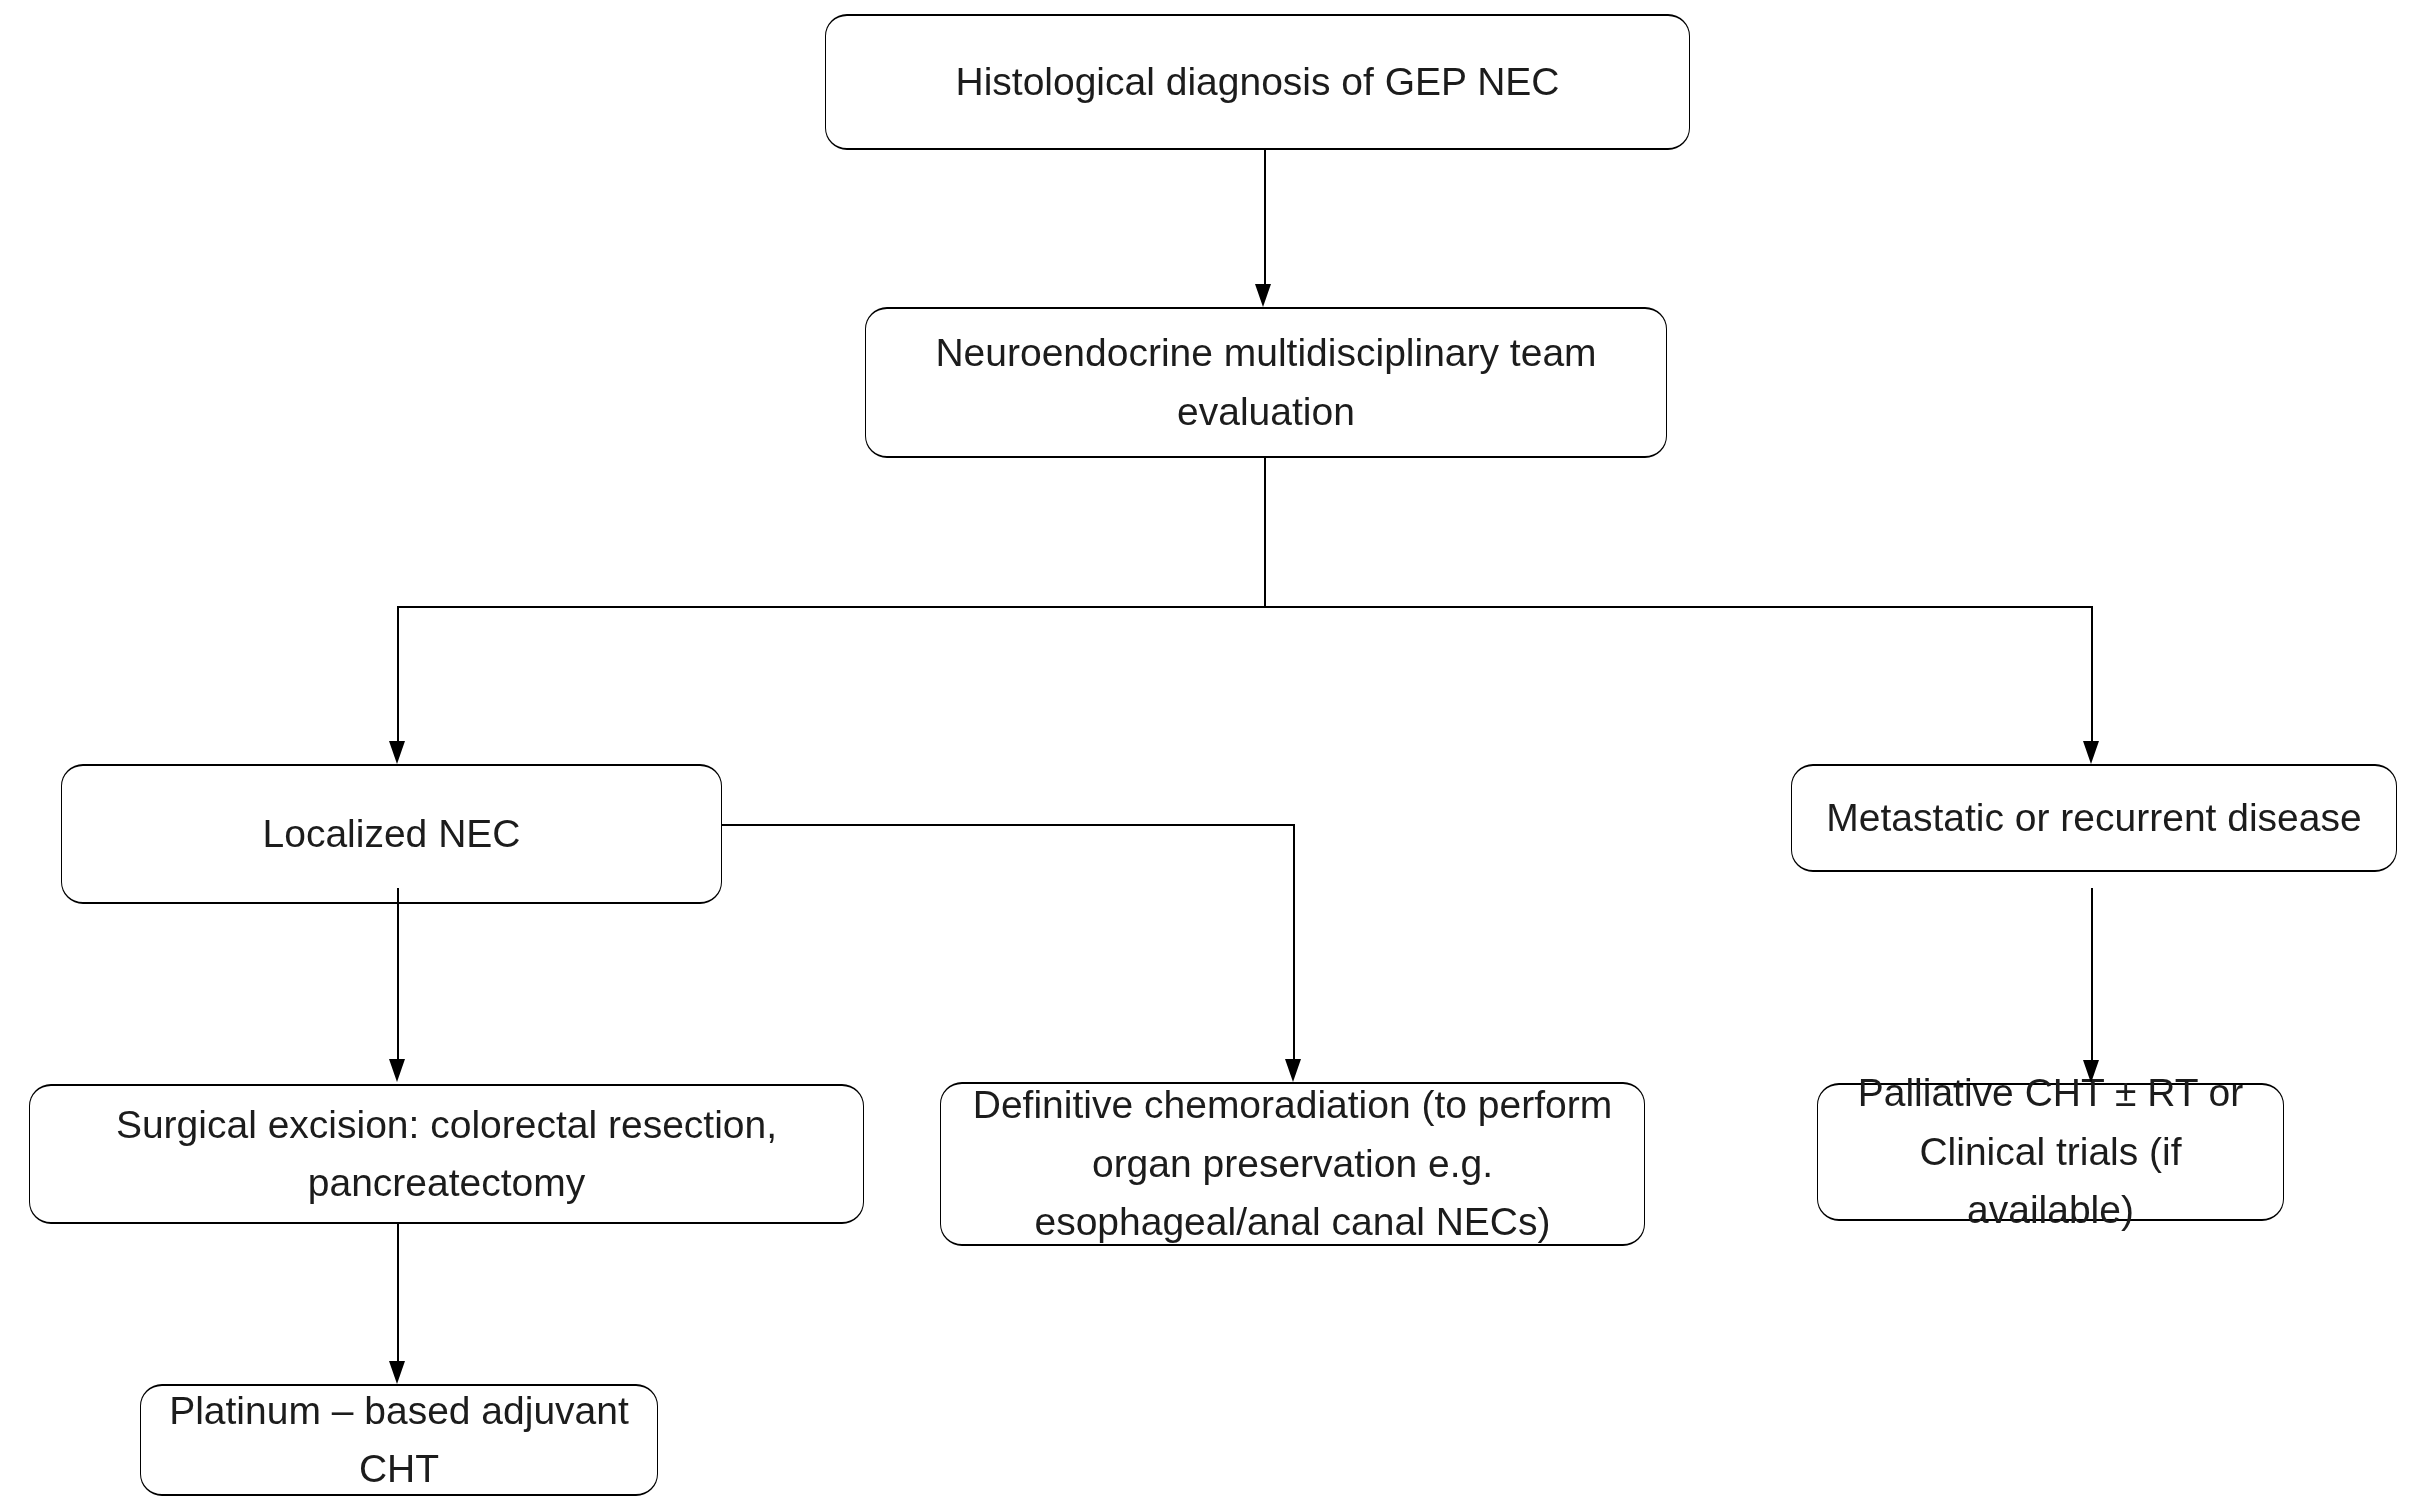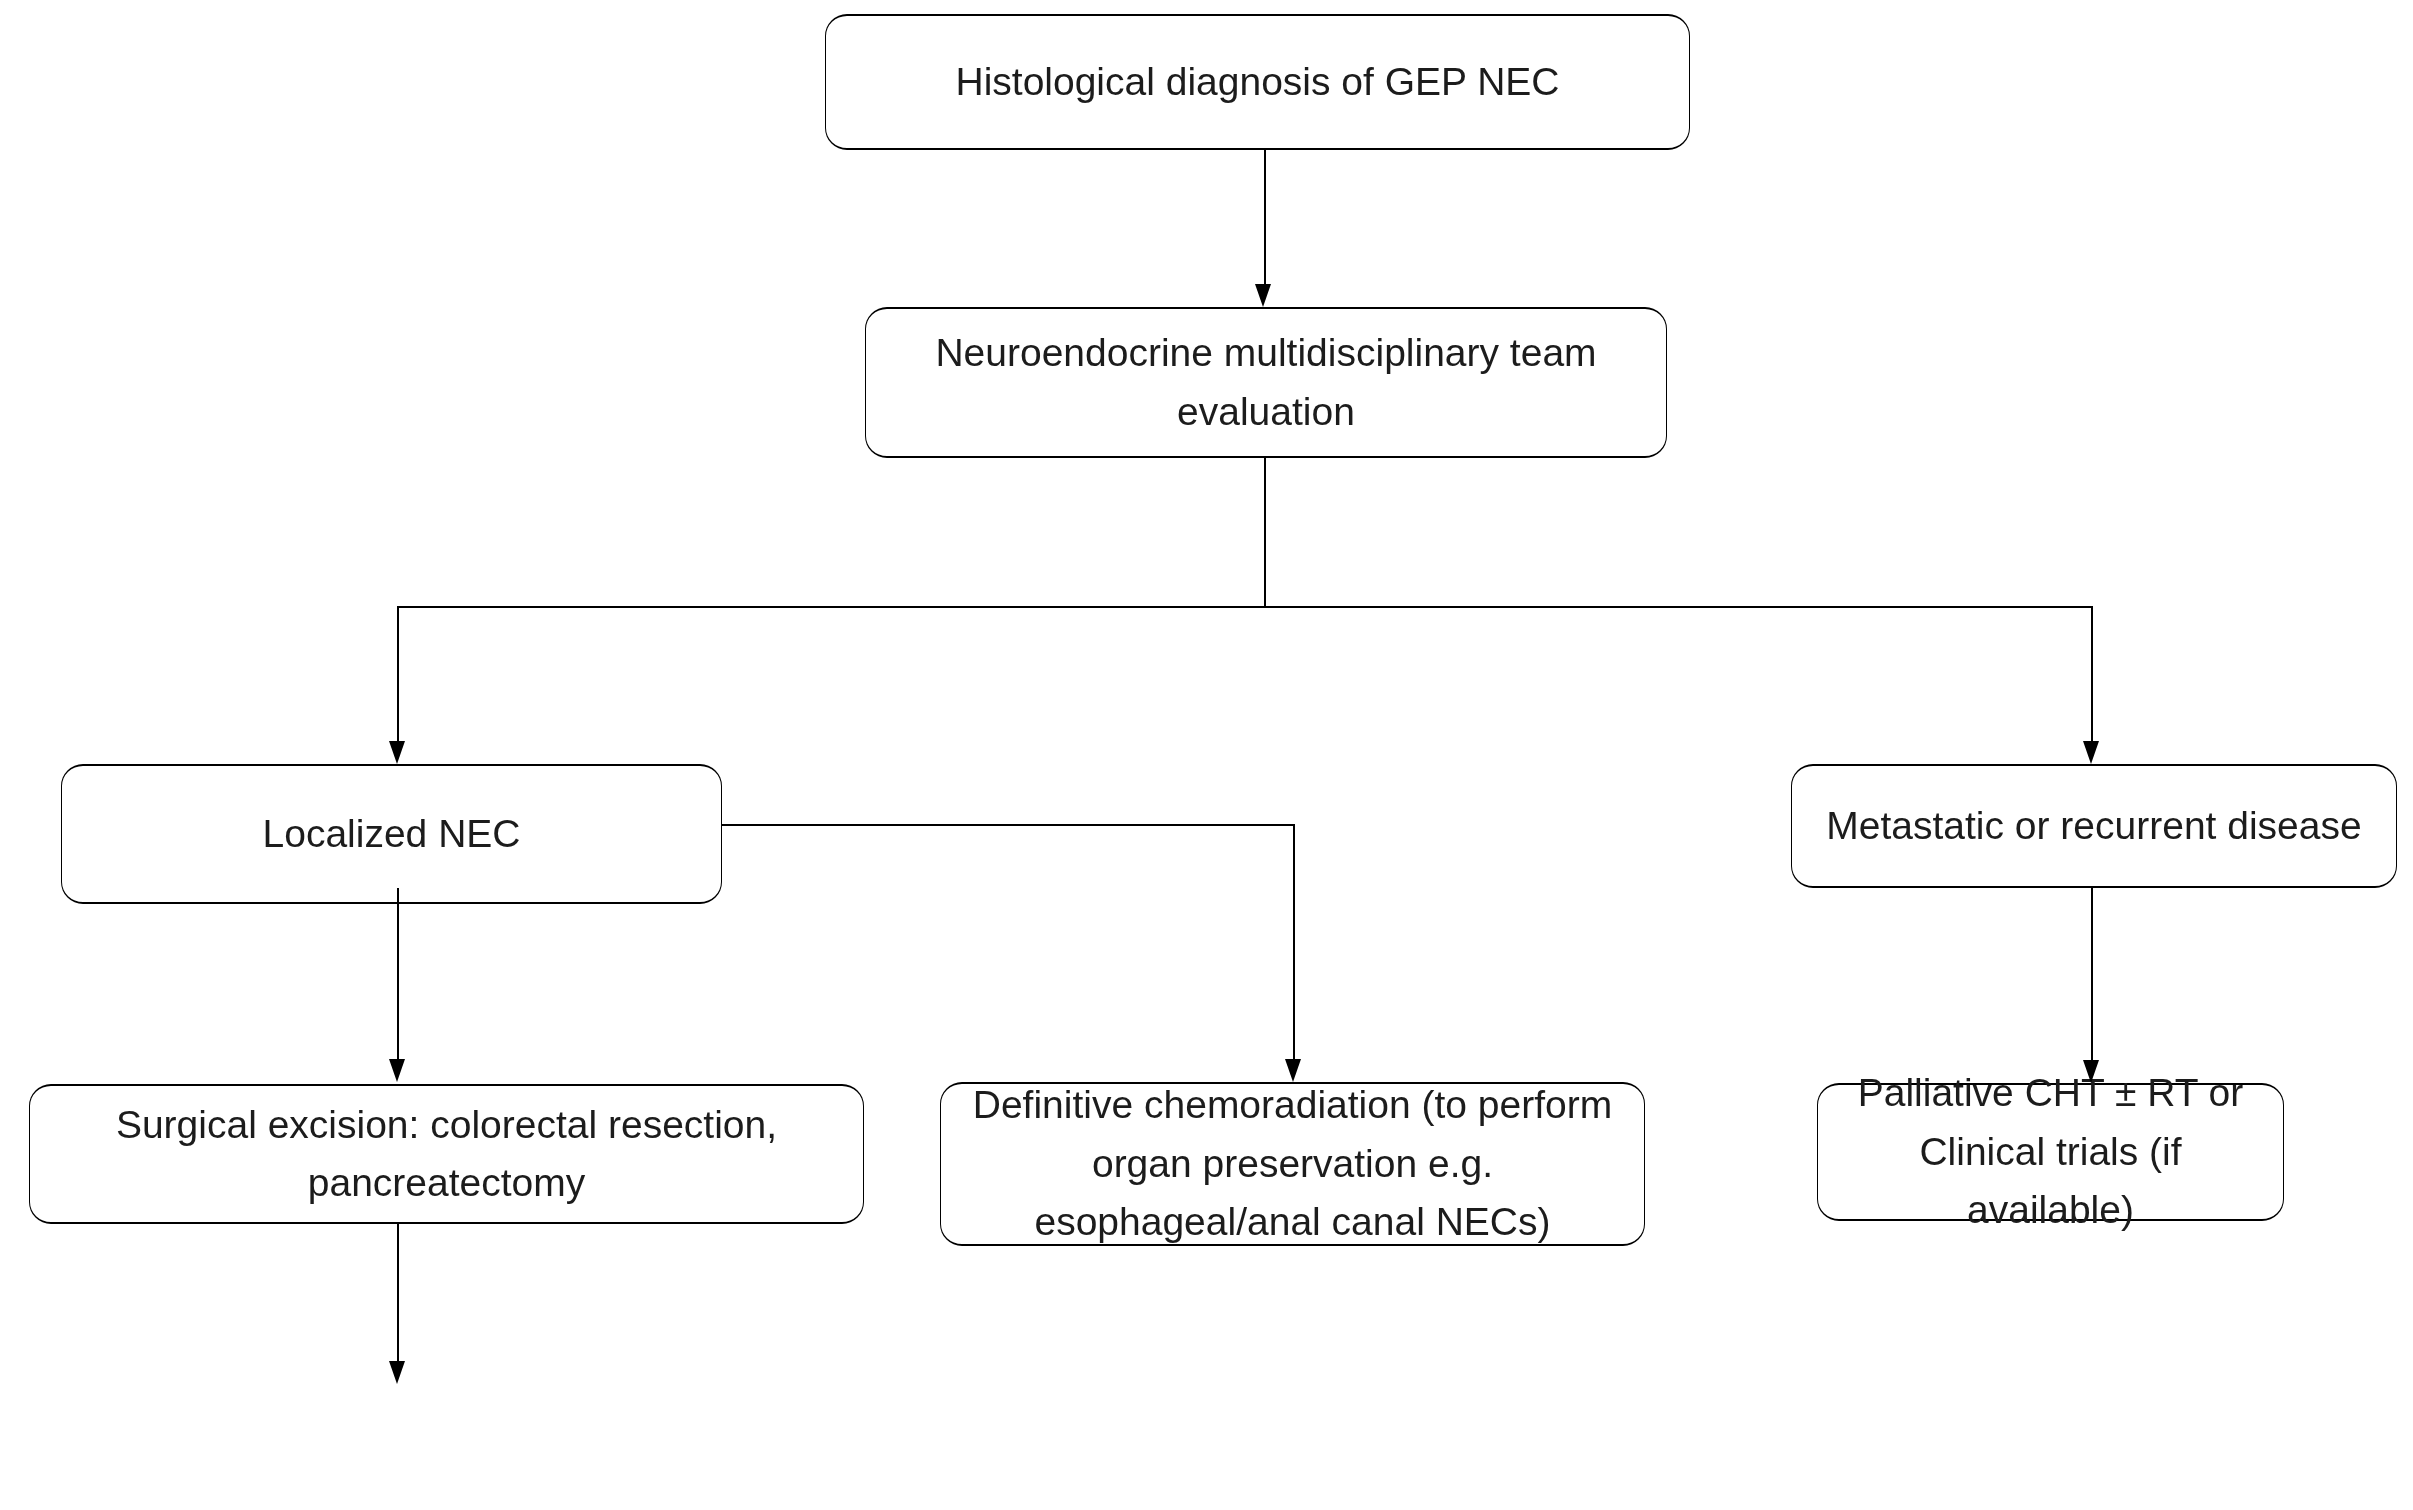--- a/index.html
+++ b/index.html
@@ -51,21 +51,21 @@
     height: 0;
     border-left: 8.7px solid transparent;
     border-right: 8.7px solid transparent;
     border-top: 23px solid #000000;
   }
 
   
   #node-a  { left: 825px; top: 14.4px;   width: 865px; height: 136px; }
   #node-b  { left: 865px; top: 307px;  width: 802px; height: 151px; }
   #node-l  { left: 61px;  top: 764px; width: 661px; height: 140px; }
-  #node-m  { left: 1791px; top: 764px; width: 606px; height: 124px; }
+  #node-m  { left: 1791px; top: 764px; width: 606px; height: 108px; }
   #node-s  { left: 29px;   top: 1084px; width: 835px; height: 140px; }
   #node-d  { left: 940px; top: 1082px; width: 705px; height: 164px; }
   #node-p  { left: 1817px; top: 1083px; width: 467px;  height: 138px; }
   #node-pt { left: 140px;  top: 1384px; width: 518px;  height: 112px; }
 
   
   
   #c1       { left: 1264px; top: 150px;  height: 137px; }
   #c1-head  { left: 1255px; top: 284px; }
   
@@ -124,20 +124,24 @@
     <span class="label">Definitive chemoradiation (to perform
 organ preservation  e.g.
 esophageal/anal canal NECs)</span>
   </div>
 
   <div class="node" id="node-p">
     <span class="label">Palliative CHT ± RT or
 Clinical trials (if available)</span>
   </div>
 
+  <div class="node" id="node-pt">
+    <span class="label">Platinum – based adjuvant
+CHT</span>
+  </div>
 
   <div class="vline" id="c1"></div>
   <div class="arrow-down" id="c1-head"></div>
 
   <div class="vline" id="c2"></div>
   <div class="hline" id="c3"></div>
 
   <div class="vline" id="c4"></div>
   <div class="arrow-down" id="c4-head"></div>
 

